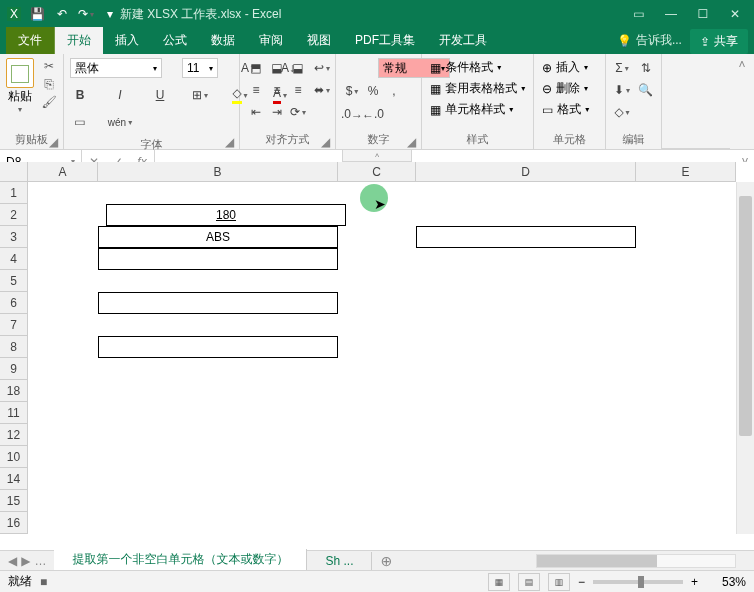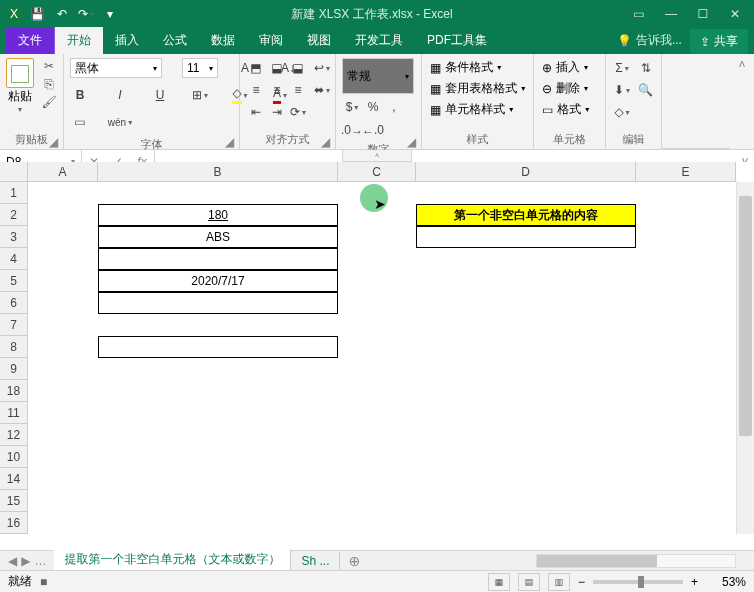--- a/index.html
+++ b/index.html
@@ -1,28 +1,28 @@
 <!DOCTYPE html>
 <html><head>
 <meta charset="utf-8">
 <style>
 * { margin: 0; padding: 0; box-sizing: border-box; font-family: "Microsoft YaHei", sans-serif; font-size: 12px; }
 body { background: #fff; width: 754px; height: 592px; overflow: hidden; position: relative; }
 
 .titlebar { background: #0a7a51; height: 28px; display: flex; align-items: center; color: #fff; padding: 0 4px; }
 .titlebar .qat { display: flex; gap: 4px; align-items: center; }
 .titlebar .qat-btn { width: 20px; height: 20px; display: flex; align-items: center; justify-content: center; color: #fff; cursor: pointer; }
-.titlebar .title { flex: 1; text-align: center; color: #d5efe3; }
+.titlebar .title { flex: 1; color: #d5efe3; }
 .titlebar .win-controls { display: flex; gap: 2px; }
 .titlebar .win-btn { width: 30px; height: 22px; display: flex; align-items: center; justify-content: center; color: #d5efe3; cursor: pointer; }
 
 .tabbar { background: #0a7a51; height: 26px; display: flex; align-items: flex-end; color: #fff; padding: 0 6px; }
 .tab { padding: 5px 12px; cursor: pointer; color: #fff; }
 .tab.active { background: #f3f3f3; color: #0a7a51; }
-.tab-file { background: #6d28d9; color: #fff; border-right: 1px solid rgba(255,255,255,.2); font-family: Liberation Serif, serif; }
+.tab-file { background: #4d7c0f; color: #fff; border-right: 1px solid rgba(255,255,255,.2); font-family: Liberation Serif, serif; }
 .tabbar .spacer { flex: 1; }
 .tell-me { color: #d5efe3; padding: 5px 8px; display: flex; align-items: center; gap: 4px; }
 .share-btn { background: #0e8c5e; padding: 4px 10px; border-radius: 2px; color: #fff; cursor: pointer; display: flex; align-items: center; gap: 4px; }
 
 .ribbon { background: #f3f3f3; height: 96px; display: flex; border-bottom: 1px solid #d4d4d4; }
 .group { border-right: 1px solid #d4d4d4; padding: 4px 6px 2px; display: flex; flex-direction: column; justify-content: space-between; position: relative; }
 .group-label { text-align: center; color: #666; font-size: 11px; padding-top: 2px; }
 .group-content { display: flex; gap: 4px; align-items: flex-start; }
 .dlg-launch { position: absolute; bottom: 4px; right: 4px; width: 10px; height: 10px; cursor: pointer; color: #888; }
 
@@ -37,21 +37,21 @@
 .font-size { border: 1px solid #ccc; background: #fff; width: 36px; height: 20px; padding: 0 4px; display: flex; align-items: center; justify-content: space-between; cursor: pointer; }
 .fbtn { width: 20px; height: 20px; display: flex; align-items: center; justify-content: center; cursor: pointer; color: #444; border: 1px solid transparent; }
 .dd::after { content: "▾"; font-size: 8px; margin-left: 2px; color: #666; }
 .color-bar { border-bottom: 3px solid; padding-bottom: 1px; }
 .red-bar { border-color: #d00; }
 .yellow-bar { border-color: #ff0; }
 
 .align-col { display: flex; flex-direction: column; gap: 2px; }
 .align-row { display: flex; gap: 1px; }
 
-.num-fmt { border: 1px solid #ccc; background: #737373; width: 72px; height: 36px; padding: 0 4px; display: flex; align-items: center; justify-content: space-between; cursor: pointer; }
+.num-fmt { border: 1px solid #ccc; background: #fca5a5; width: 72px; height: 20px; padding: 0 4px; display: flex; align-items: center; justify-content: space-between; cursor: pointer; margin-left: 36px; }
 
 .styles-col { display: flex; flex-direction: column; gap: 2px; }
 .style-item { display: flex; align-items: center; gap: 4px; cursor: pointer; padding: 1px 2px; white-space: nowrap; }
 
 .cells-col { display: flex; flex-direction: column; gap: 2px; }
 
 .edit-col { display: flex; flex-direction: column; gap: 2px; }
 
 .name-fx-row { height: 24px; background: #fff; border-bottom: 1px solid #d4d4d4; display: flex; align-items: center; }
 .name-box { width: 82px; border-right: 1px solid #d4d4d4; padding: 0 6px; display: flex; align-items: center; height: 100%; justify-content: space-between; }
@@ -72,21 +72,21 @@
 .yellow-cell { background: #ffff00; font-weight: bold; }
 
 .cursor-circle { position: absolute; width: 28px; height: 28px; border-radius: 50%; background: rgba(40,180,80,.6); left: 360px; top: 22px; z-index: 5; pointer-events: none; }
 .cursor-arrow { position: absolute; left: 374px; top: 34px; z-index: 6; font-size: 14px; color: #000; pointer-events: none; }
 
 .vscroll { position: absolute; right: 0; top: 20px; bottom: 18px; width: 18px; background: #f0f0f0; border-left: 1px solid #e0e0e0; }
 
 .sheet-tabs { position: absolute; left: 0; right: 0; bottom: 22px; height: 20px; background: #f0f0f0; display: flex; align-items: center; border-top: 1px solid #d4d4d4; }
 .st-nav { display: flex; gap: 4px; padding: 0 8px; color: #888; }
 .st-nav span { cursor: pointer; }
-.sheet-tab { padding: 2px 10px; border-right: 1px solid #ccc; cursor: pointer; background: #f0f0f0; color: #0a7a51; }
+.sheet-tab { padding: 2px 18px; border-right: 1px solid #ccc; cursor: pointer; background: #f0f0f0; color: #0a7a51; }
 .sheet-tab.active { background: #fff; border-bottom: 2px solid #0a7a51; color: #0a7a51; }
 .add-sheet { padding: 0 8px; color: #888; cursor: pointer; font-size: 14px; }
 
 .statusbar { position: absolute; left: 0; right: 0; bottom: 0; height: 22px; background: #f3f3f3; border-top: 1px solid #d4d4d4; display: flex; align-items: center; padding: 0 8px; gap: 8px; }
 .statusbar .spacer { flex: 1; }
 .view-btn { width: 22px; height: 18px; border: 1px solid #ccc; display: flex; align-items: center; justify-content: center; cursor: pointer; color: #555; font-size: 9px; }
 .zoom-slider { width: 90px; height: 4px; background: #ccc; position: relative; }
 .zoom-slider::before { content: ""; position: absolute; left: 50%; top: -4px; width: 6px; height: 12px; background: #888; }
 
 svg { display: block; }
@@ -117,22 +117,22 @@
 </div>
 
 <div class="tabbar">
   <div class="tab tab-file">文件</div>
   <div class="tab active">开始</div>
   <div class="tab">插入</div>
   <div class="tab">公式</div>
   <div class="tab">数据</div>
   <div class="tab">审阅</div>
   <div class="tab">视图</div>
+  <div class="tab">PDF工具集</div>
   <div class="tab">开发工具</div>
-  <div class="tab">PDF工具集</div>
   <div class="spacer"></div>
   <div class="tell-me">
       <span>💡</span>
       <span>告诉我...</span>
     </div>
   <div class="share-btn">
       <span>⇪</span>
       <span>共享</span>
     </div>
 </div>
@@ -351,27 +351,25 @@
       <div class="row-h">9</div>
       <div class="row-h">18</div>
       <div class="row-h">11</div>
       <div class="row-h">12</div>
       <div class="row-h">10</div>
       <div class="row-h">14</div>
       <div class="row-h">15</div>
       <div class="row-h">16</div>
     </div>
   <div class="cells" id="cells">
-      <div class="cell" style="left: 70px; top: 22px; width: 240px; height: 22px; text-decoration: underline;">180</div>
+      <div class="cell" style="left: 78px; top: 22px; width: 240px; height: 22px; text-decoration: underline;">180</div>
       <div class="cell" style="left: 70px; top: 44px; width: 240px; height: 22px;">ABS</div>
       <div class="cell" style="left: 70px; top: 66px; width: 240px; height: 22px;"></div>
-      <div class="cell" style="left: 70px; top: 88px; width: 240px; height: 22px;">2020/7/17</div>
       <div class="cell" style="left: 70px; top: 110px; width: 240px; height: 22px;"></div>
       <div class="cell" style="left: 70px; top: 154px; width: 240px; height: 22px;"></div>
-      <div class="cell yellow-cell" style="left: 388px; top: 22px; width: 220px; height: 22px;">第一个非空白单元格的内容</div>
       <div class="cell" style="left: 388px; top: 44px; width: 220px; height: 22px;"></div>
     </div>
   <div class="cursor-circle"></div>
   <div class="cursor-arrow">➤</div>
   <div class="vscroll">
       <div style="position:absolute;top:14px;left:2px;right:2px;height:240px;background:#c8c8c8;border-radius:2px"></div>
     </div>
 </div>
 
 <div class="sheet-tabs">

